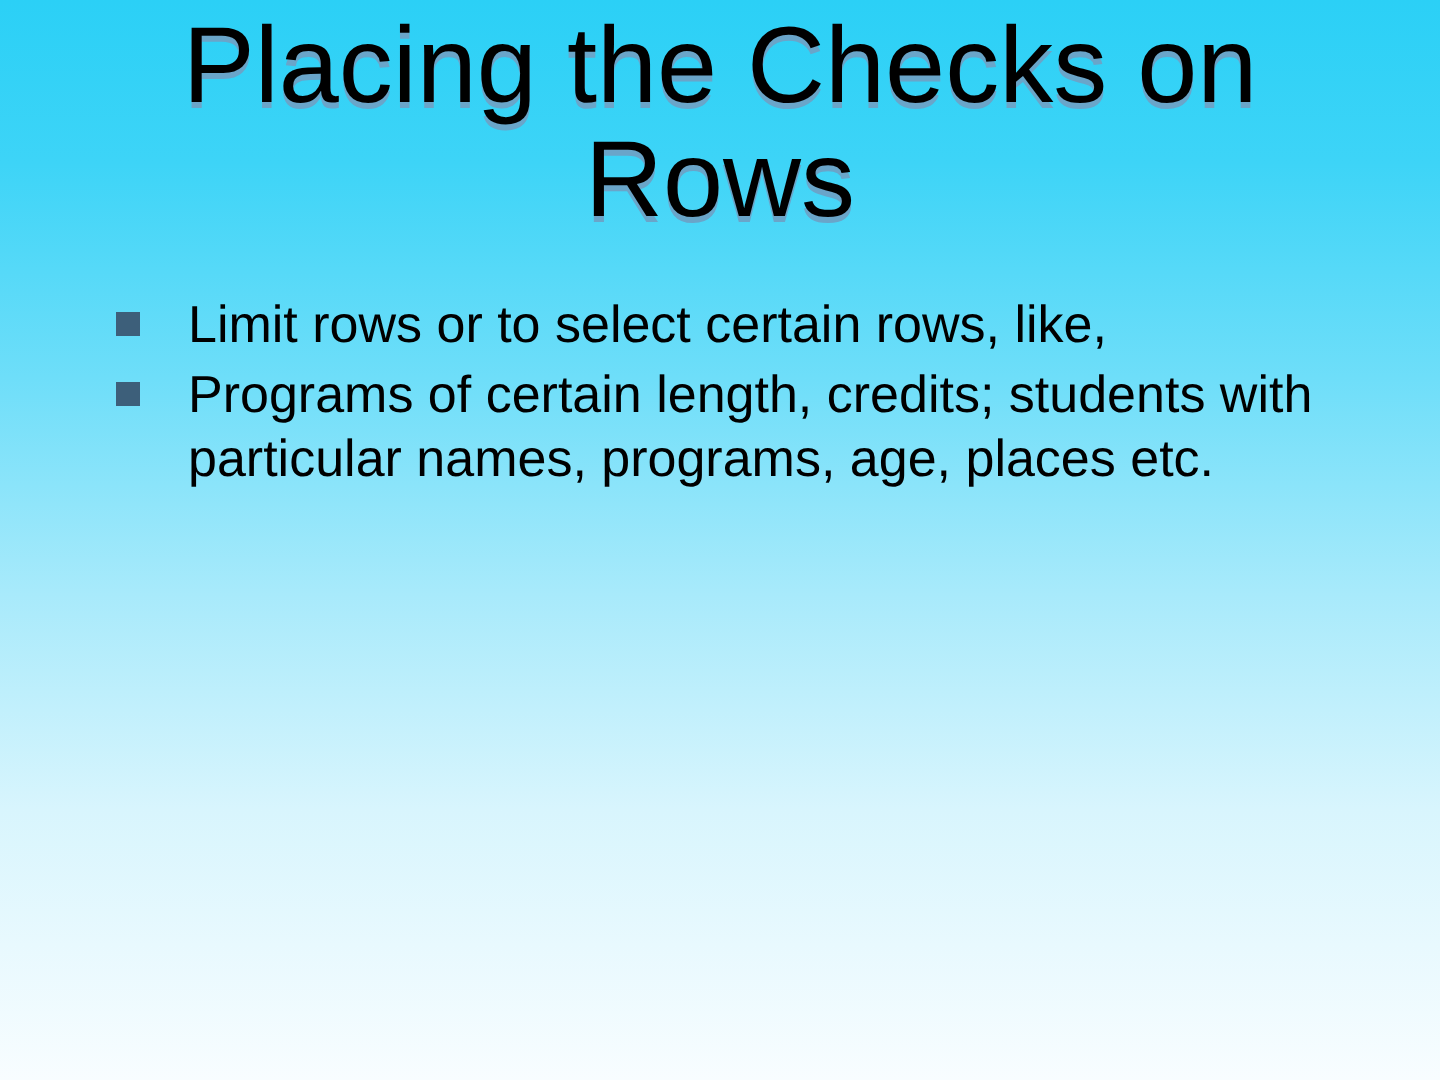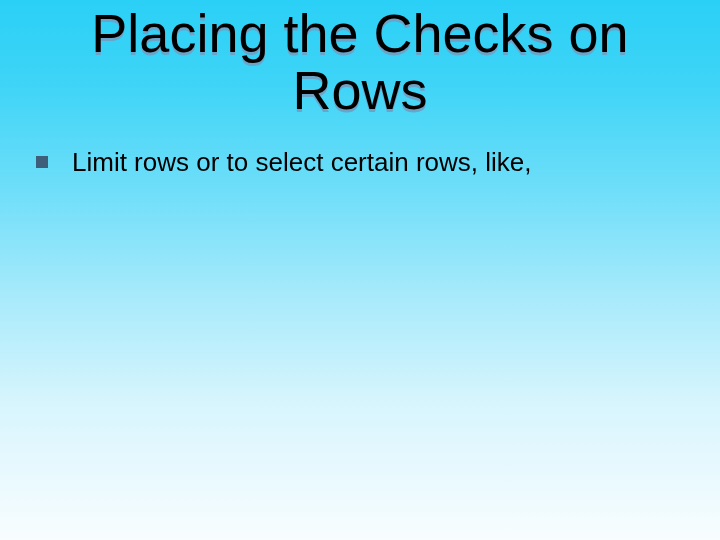--- a/index.html
+++ b/index.html
@@ -31,21 +31,21 @@
     pointer-events: none;
   }
   .title {
     position: relative;
     font-size: 54px;
     font-weight: 400;
     color: #000;
     line-height: 1.05;
   }
   .body {
-    padding: 28px 50px 0 32px;
+    padding: 28px 50px 0 54px;
   }
   .bullet-row {
     display: flex;
     align-items: flex-start;
     margin-bottom: 2px;
   }
   .bullet-marker {
     flex: 0 0 auto;
     width: 12px;
     height: 12px;
@@ -77,16 +77,20 @@
     </h1>
   </div>
 
   <div class="body">
 
     <div class="bullet-row">
       <div class="bullet-marker"></div>
       <div class="bullet-text">Limit rows or to select certain rows, like,</div>
     </div>
 
+    <div class="bullet-row">
+      <div class="bullet-marker"></div>
+      <div class="bullet-text">Programs of certain length, credits; students with particular names, programs, age, places etc.</div>
+    </div>
 
   </div>
 
 </div>
 
 </body></html>

